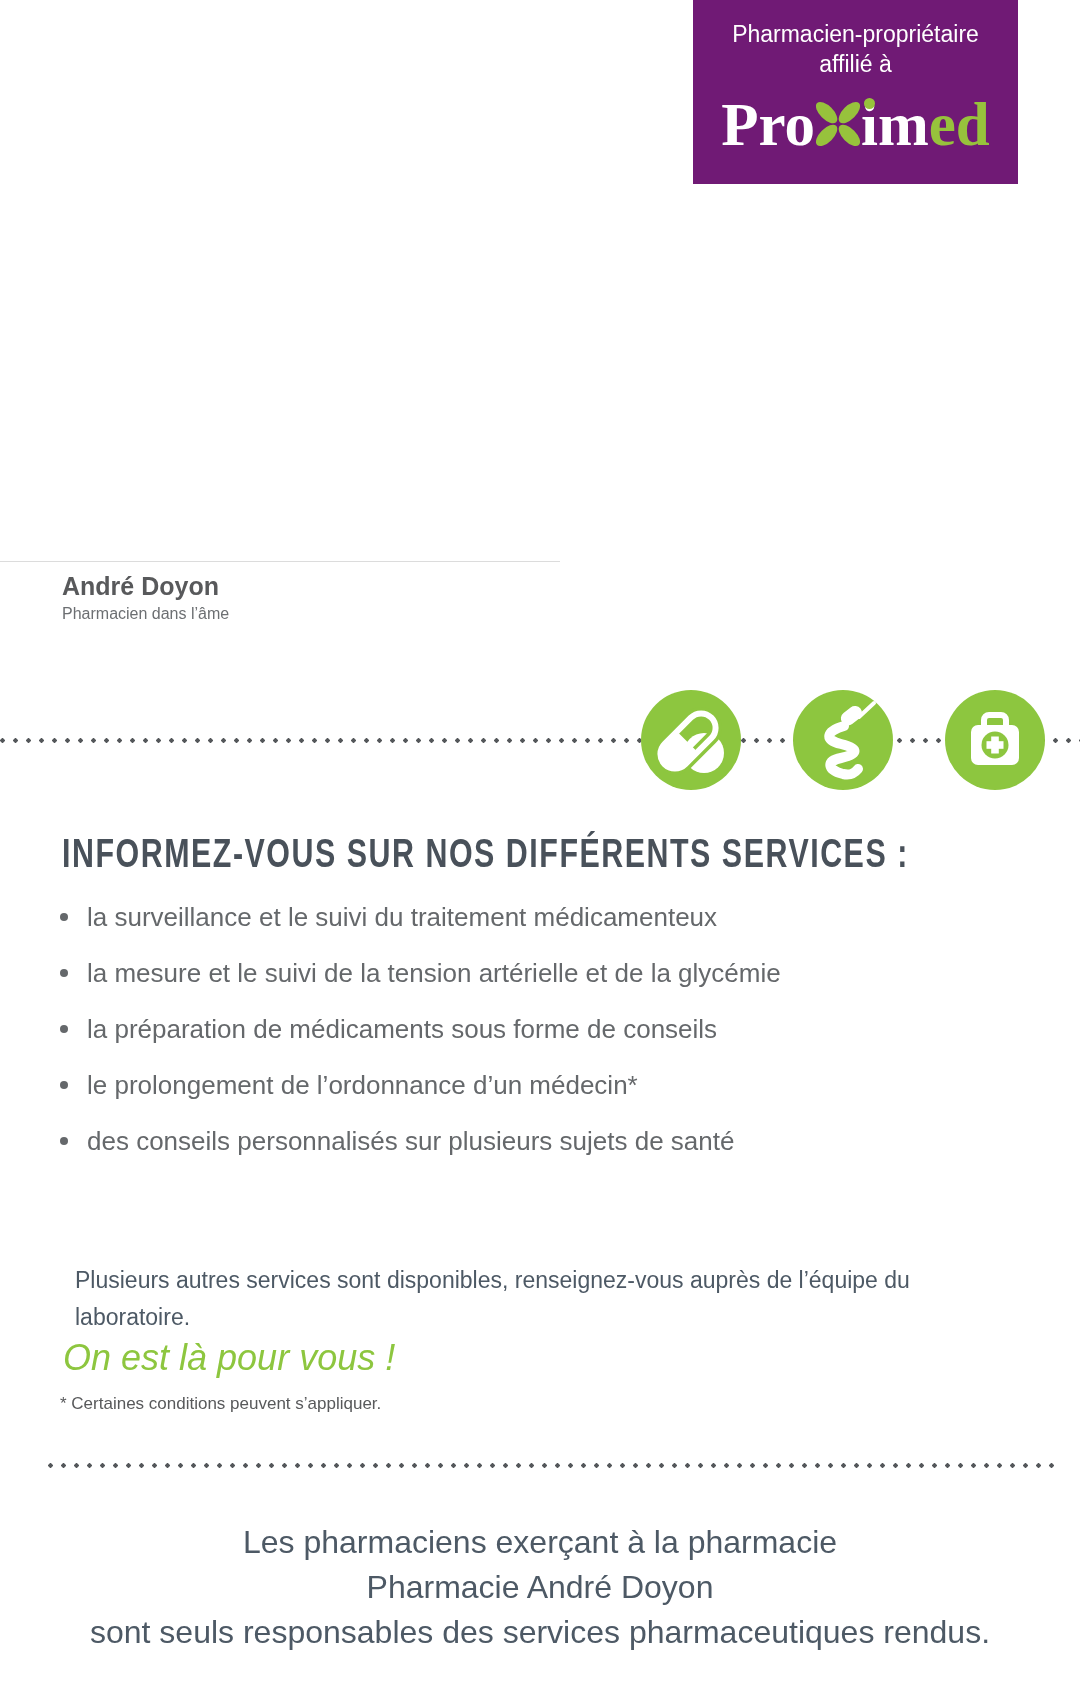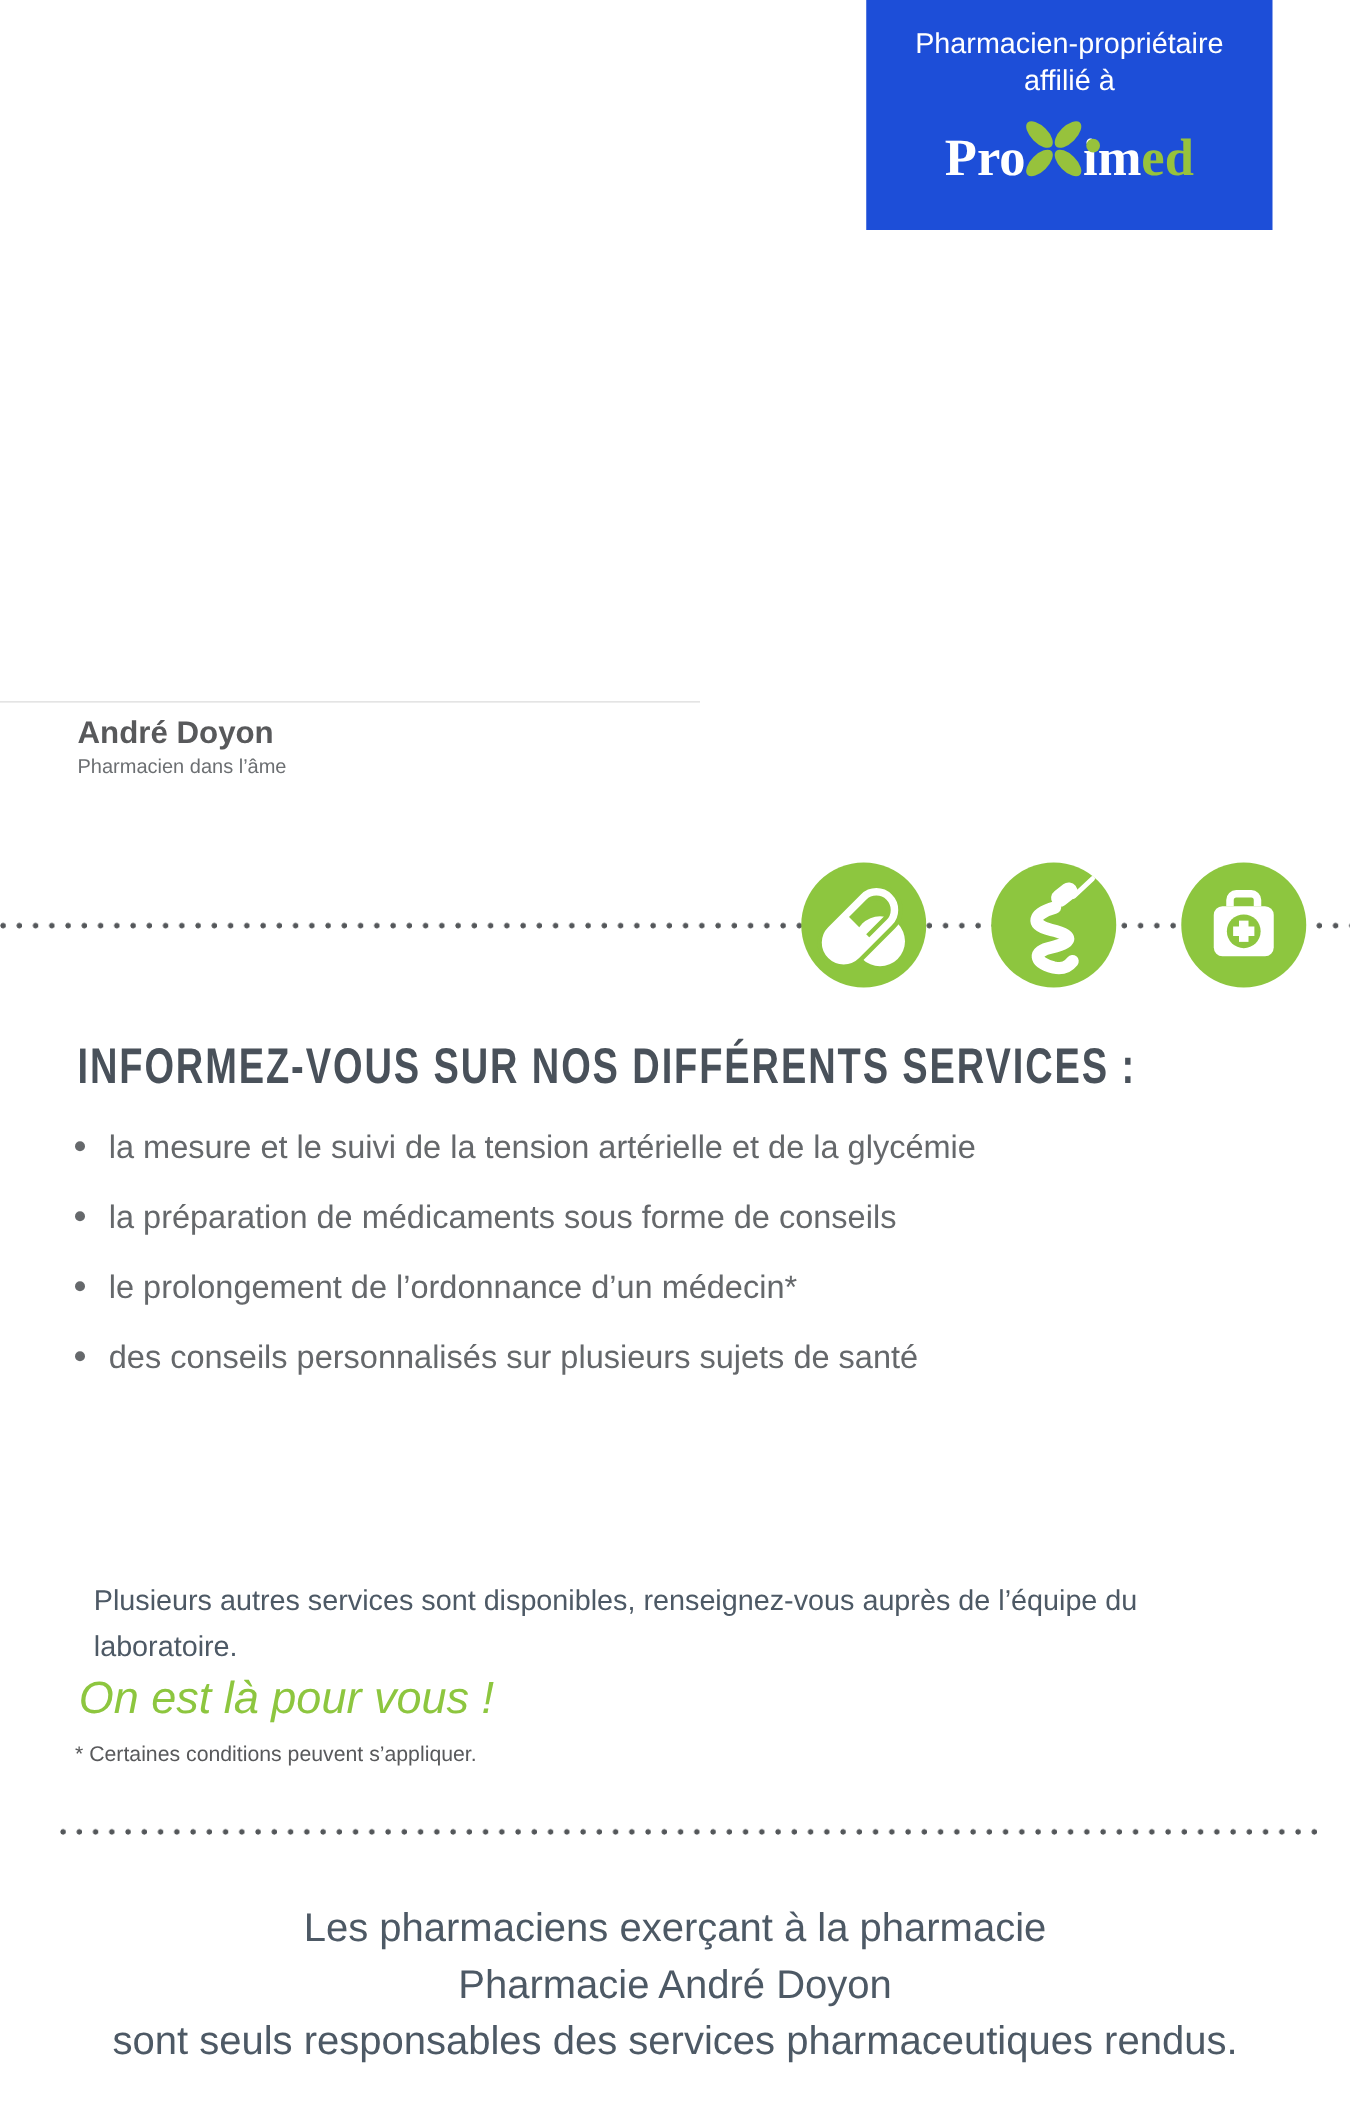--- a/index.html
+++ b/index.html
@@ -5,28 +5,28 @@
   html,body { margin:0; padding:0; background:#ffffff; }
   .page {
     position:relative; width:1080px; height:1690px;
     background:#ffffff; overflow:hidden;
     font-family:"Liberation Sans", sans-serif;
   }
 
   
   .badge {
     position:absolute; left:693px; top:0; width:325px; height:184px;
-    background:#1d4ed8; color:#ffffff; text-align:center;
+    background:#701a75; color:#ffffff; text-align:center;
   }
   .badge-line1 { margin-top:19px; font-size:23px; line-height:30px; }
   .badge-line2 { font-size:23px; line-height:30px; }
   .logo {
     margin-top:11px; white-space:nowrap;
     font-family:"Liberation Serif", serif; font-weight:bold;
-    font-size:42px; line-height:70px; color:#ffffff;
+    font-size:61px; line-height:70px; color:#ffffff;
   }
   .logo-x { vertical-align:-8px; margin:0 -6px; }
   .logo-im { position:relative; }
   .logo-im::before {
     content:""; position:absolute; left:3px; top:7px;
     width:11px; height:11px; border-radius:50%; background:#97c23c;
   }
   .logo-ed { color:#97c23c; }
 
   
@@ -137,20 +137,24 @@
       <rect x="46.2" y="46.5" width="7.6" height="17" fill="#ffffff"></rect>
       <rect x="41.5" y="51.2" width="17" height="7.6" fill="#ffffff"></rect>
     </svg>
   </div>
 
   <h1 class="services-heading">INFORMEZ-VOUS SUR NOS DIFFÉRENTS SERVICES :</h1>
 
   <ul class="services-list">
     <li>
       <span class="bullet-dot"></span>
+      <span>la surveillance et le suivi du traitement médicamenteux</span>
+    </li>
+    <li>
+      <span class="bullet-dot"></span>
       <span>la mesure et le suivi de la tension artérielle et de la glycémie</span>
     </li>
     <li>
       <span class="bullet-dot"></span>
       <span>la préparation de médicaments sous forme de conseils</span>
     </li>
     <li>
       <span class="bullet-dot"></span>
       <span>le prolongement de l’ordonnance d’un médecin*</span>
     </li>

